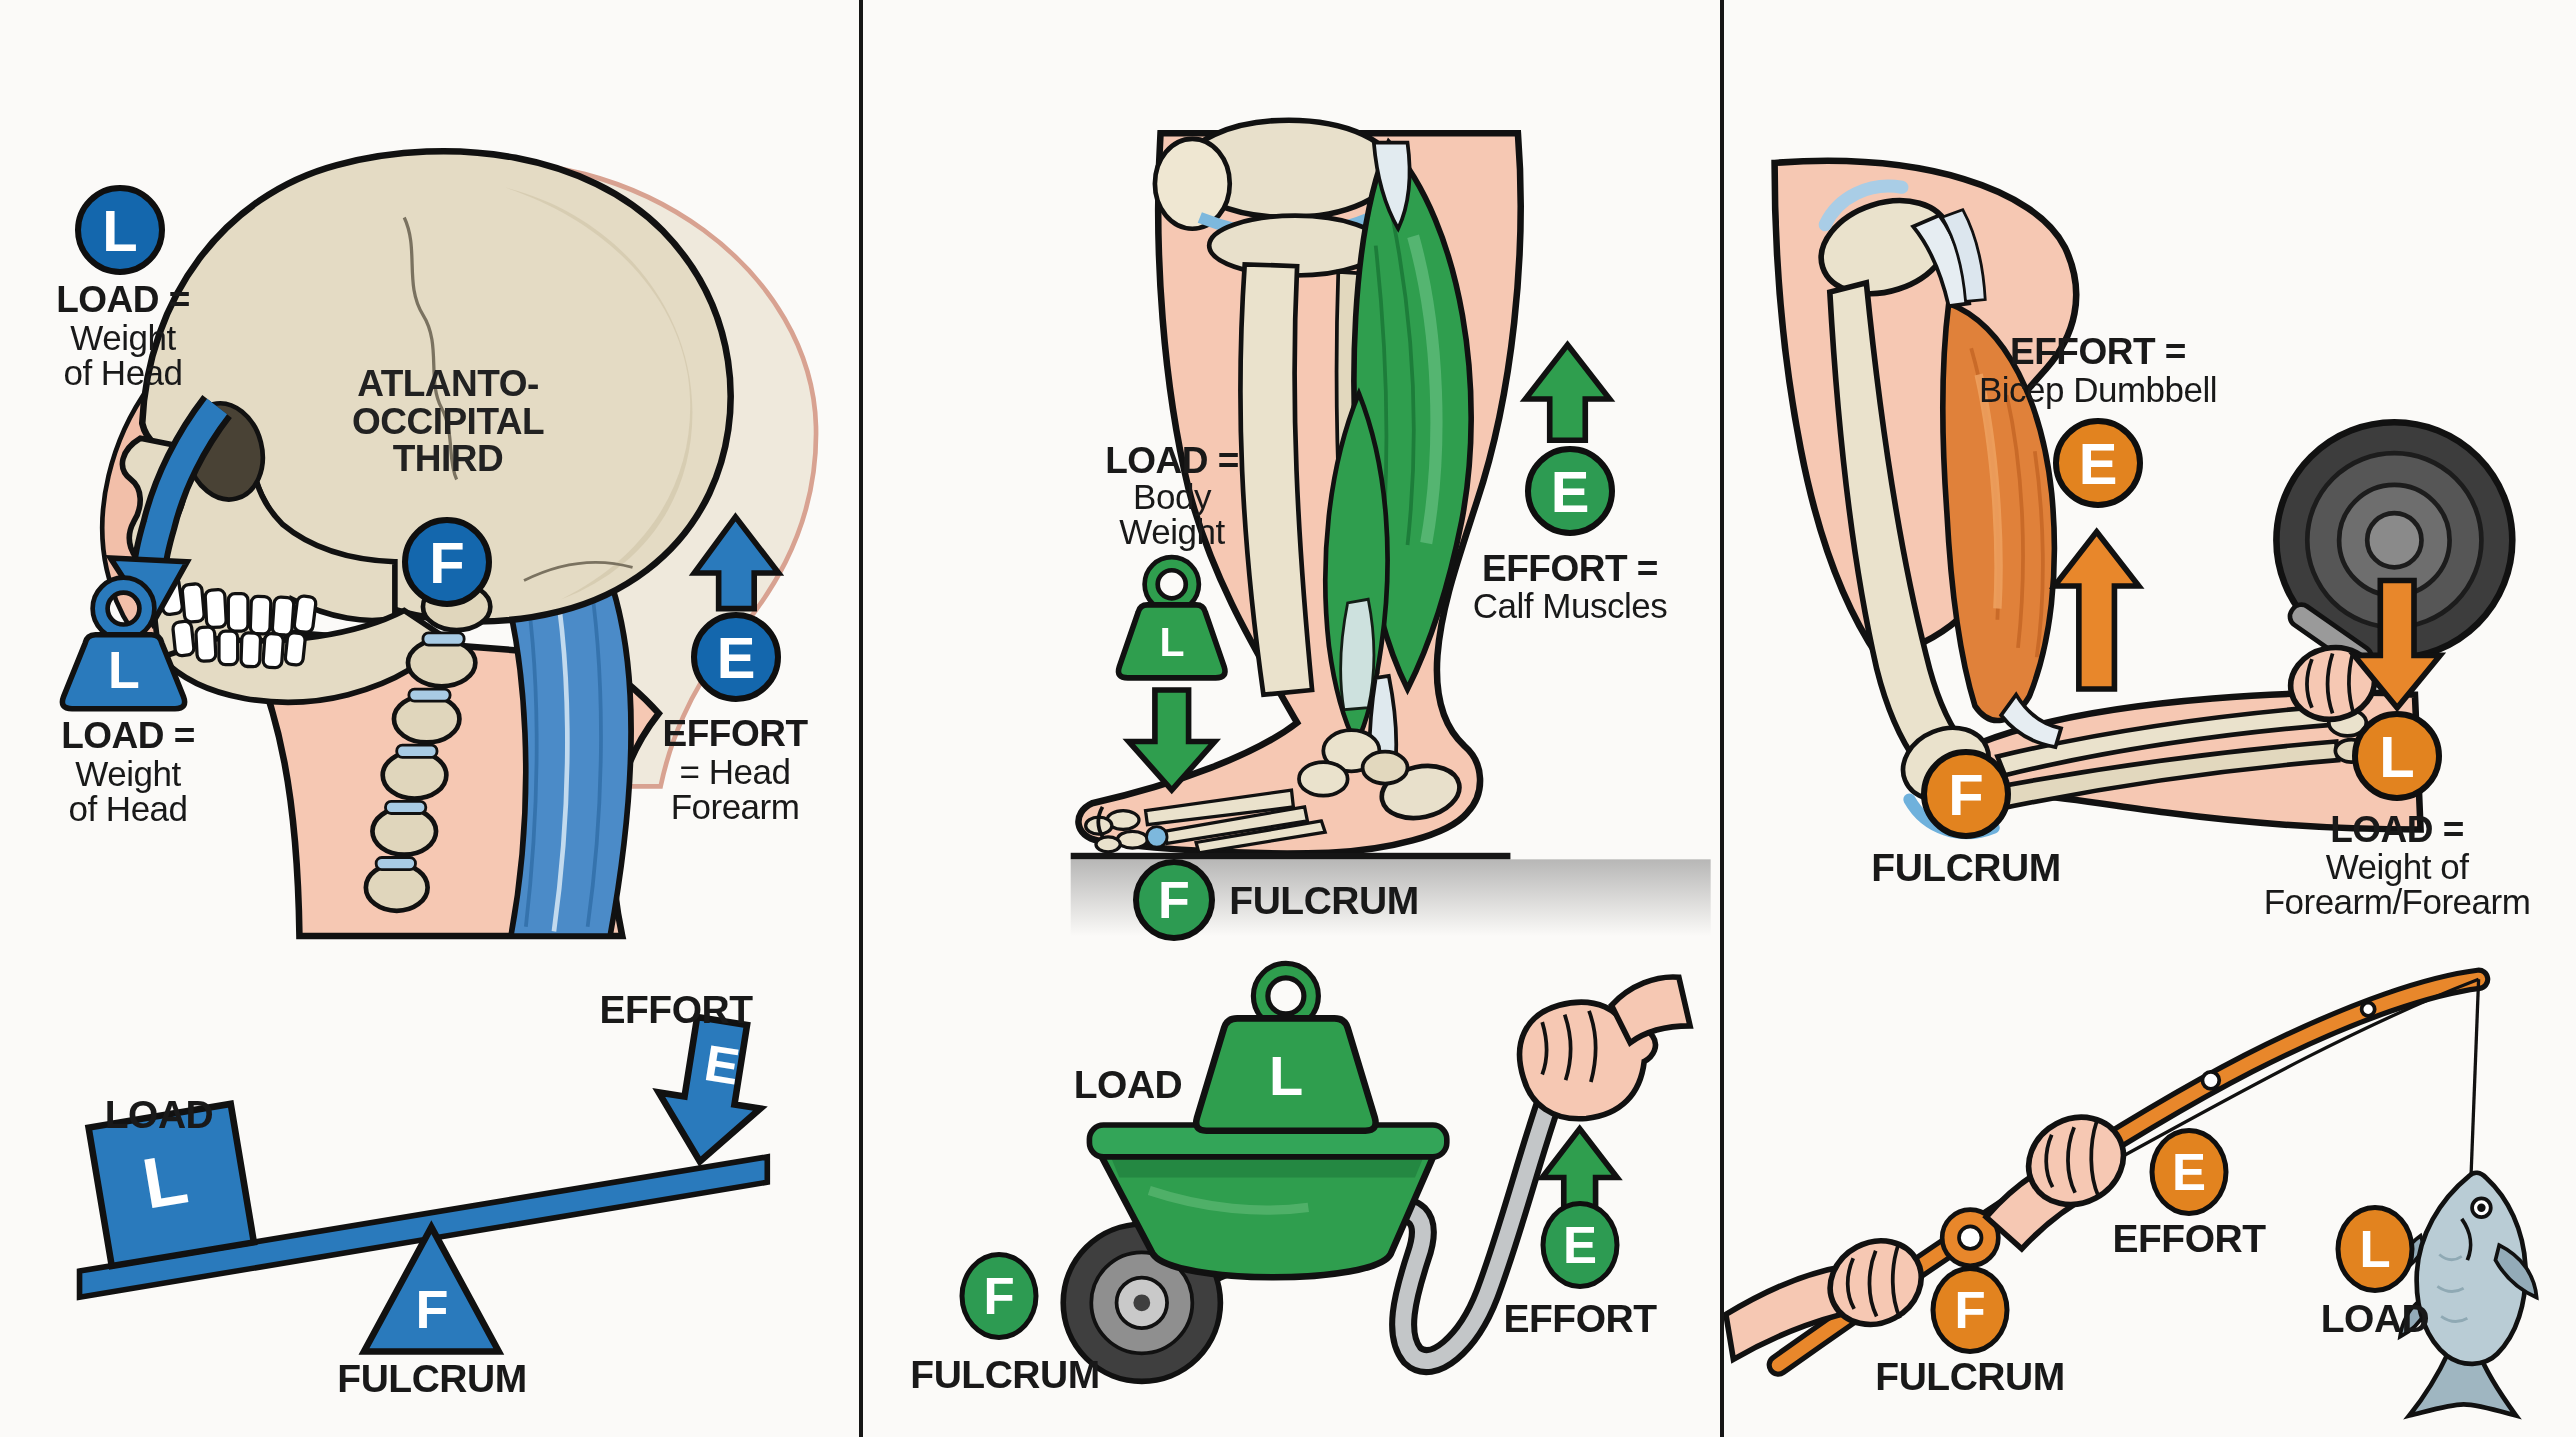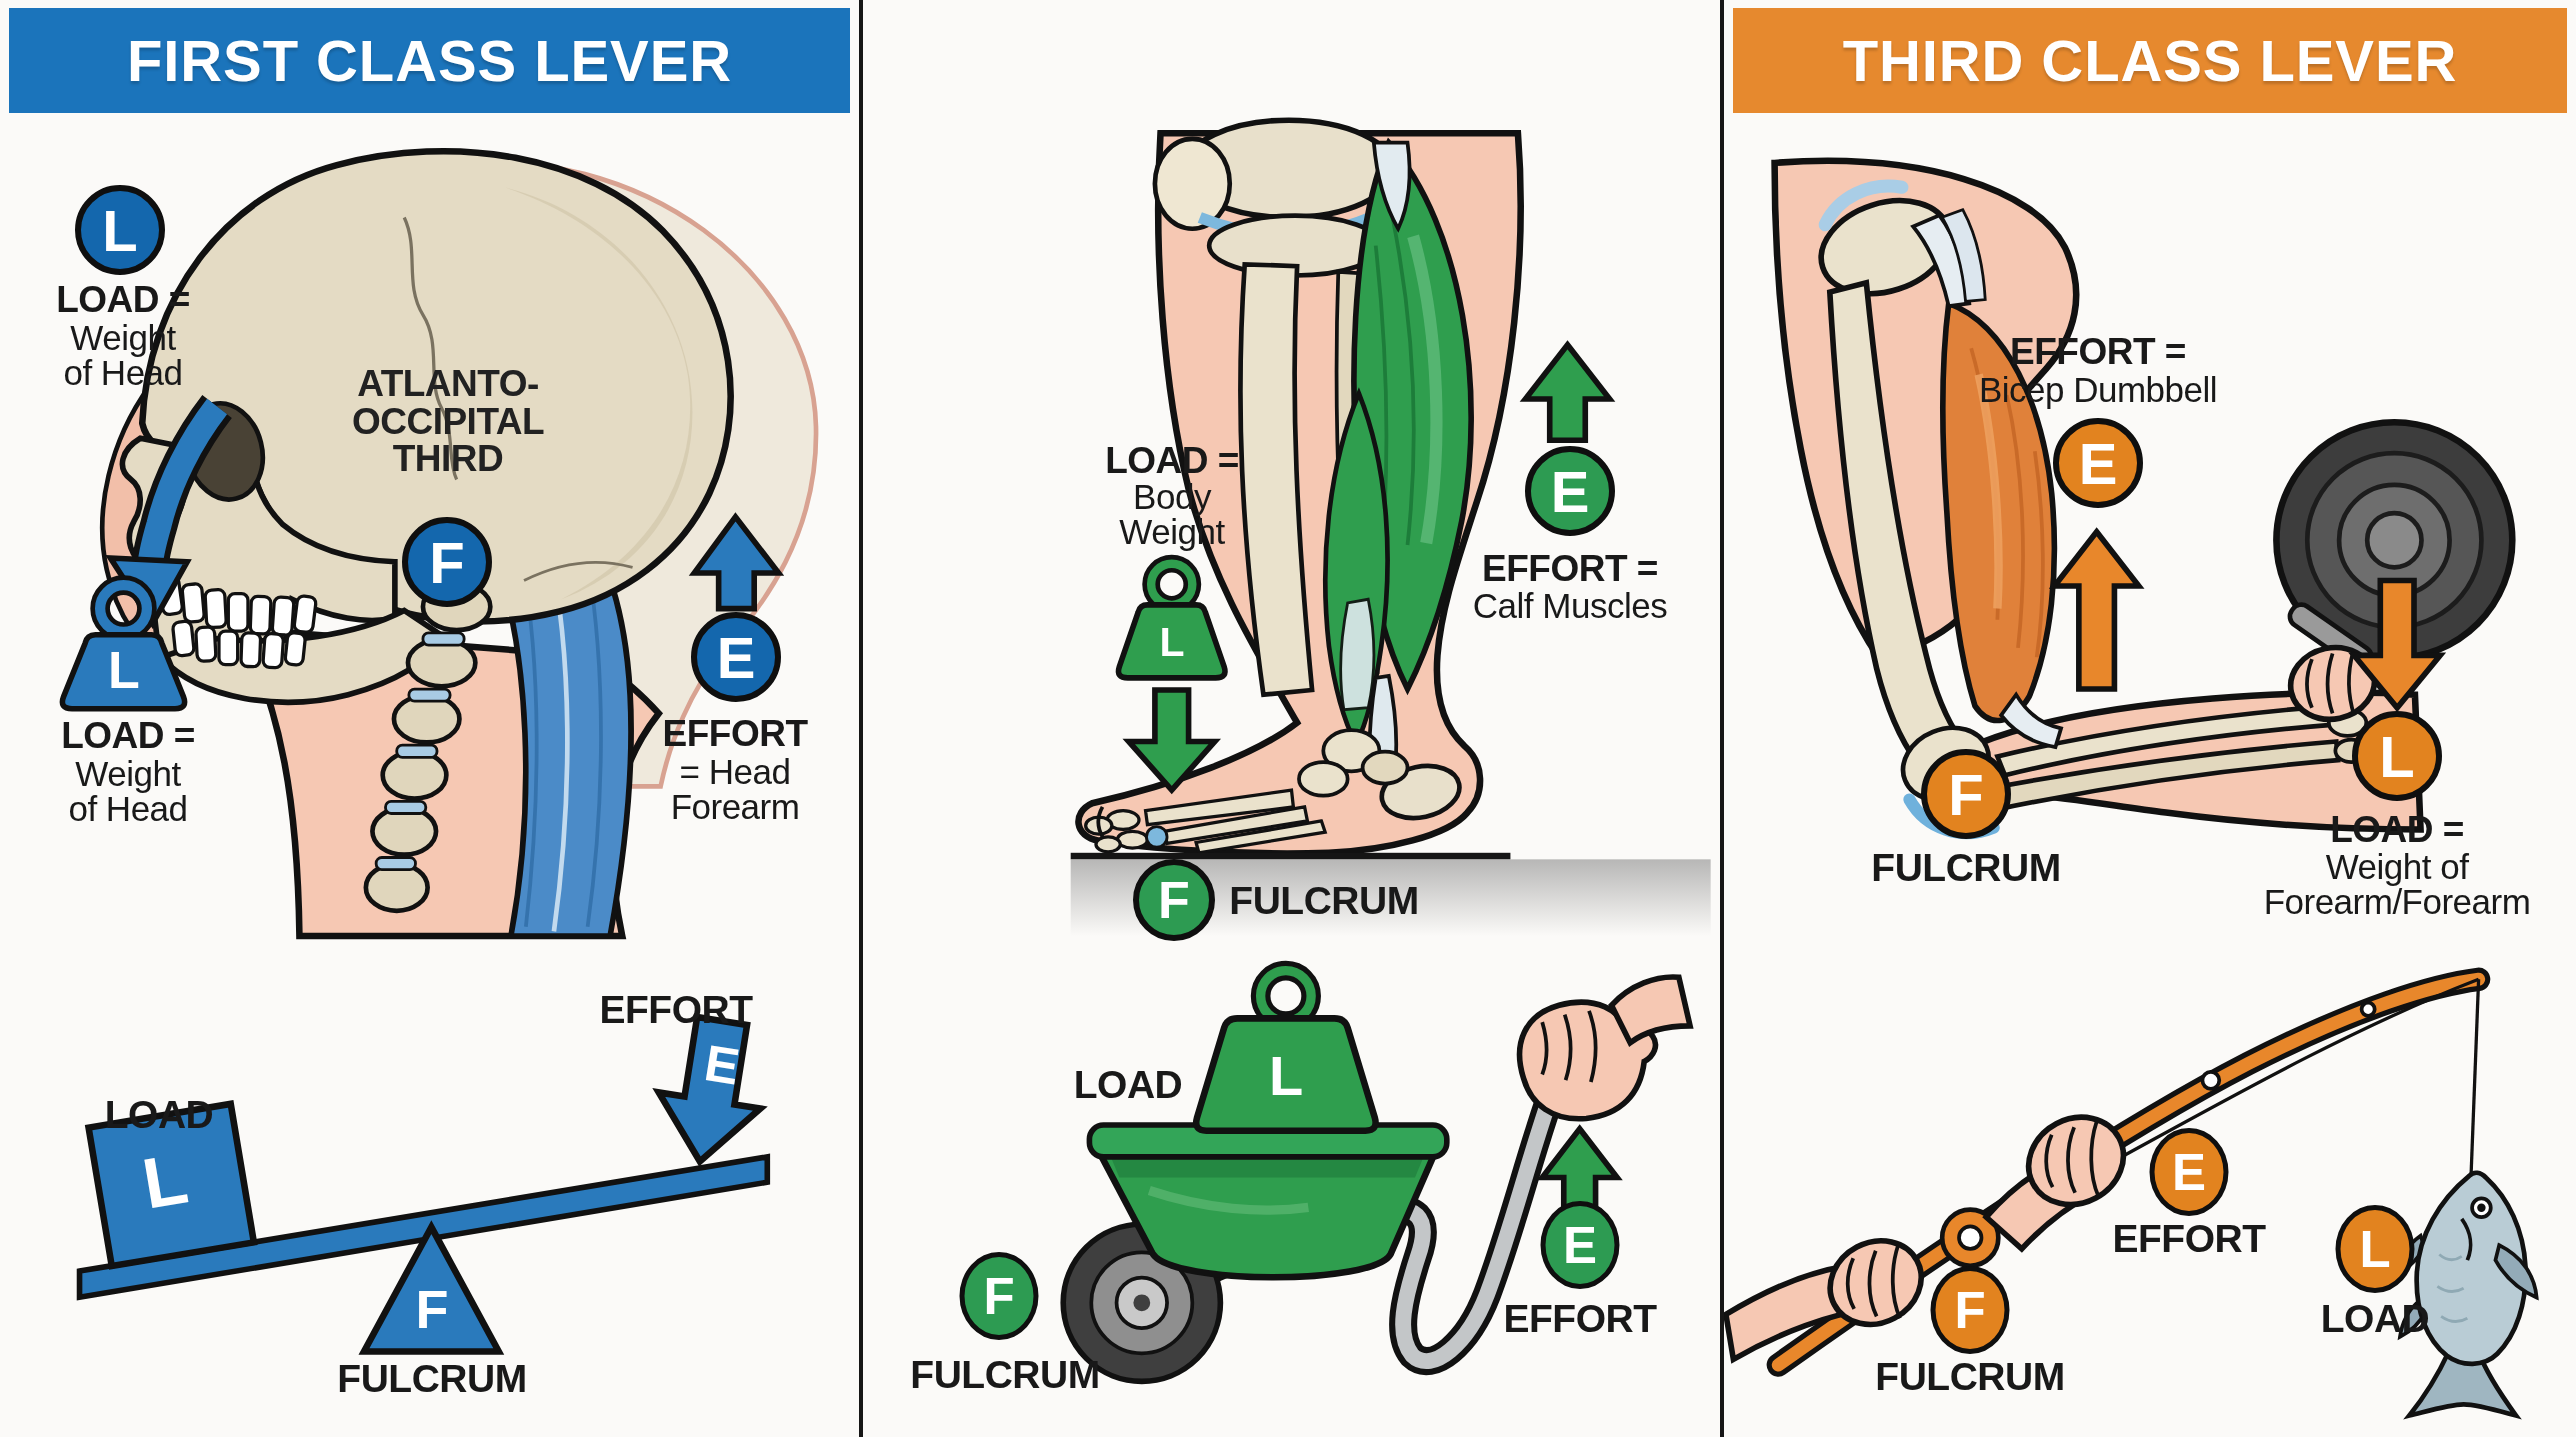--- a/index.html
+++ b/index.html
@@ -119,23 +119,20 @@
         <g transform="translate(183,1266) rotate(-9.5)">
           <rect x="-77" y="-75" width="154" height="150" fill="#2a7abc" stroke="#111" stroke-width="7"></rect>
         </g>
         <path d="M 461 1311 L 533 1444 L 389 1444 Z" fill="#2a7abc" stroke="#111" stroke-width="7"></path>
         <g transform="translate(762,1152) rotate(9)">
           <path d="M -27 -62 L 27 -62 L 27 24 L 55 24 L 0 90 L -55 24 L -27 24 Z" fill="#2a7abc" stroke="#111" stroke-width="7"></path>
         </g>
       </g>
     </svg>
 
-    <div class="header hdr-blue">
-      <span>FIRST CLASS LEVER</span>
-    </div>
 
     <div class="circle c96 bg-blue" style="left:120px;top:230px">
       <span>L</span>
     </div>
     <div class="lbl b40" style="left:123px;top:281px">LOAD =</div>
     <div class="lbl r37" style="left:123px;top:320px">Weight</div>
     <div class="lbl r37" style="left:123px;top:355px">of Head</div>
 
     <div class="lbl b40 jt" style="left:448px;top:365px">ATLANTO-</div>
     <div class="lbl b40 jt" style="left:448px;top:403px">OCCIPITAL</div>
@@ -352,23 +349,20 @@
           <path d="M 788 1302 C 798 1316 800 1332 794 1346" stroke="#111" stroke-width="4" fill="none"></path>
           <path d="M 764 1340 Q 776 1350 788 1342" stroke="#8fa9b4" stroke-width="3" fill="none"></path>
           <path d="M 762 1374 Q 776 1384 790 1376" stroke="#8fa9b4" stroke-width="3" fill="none"></path>
           <path d="M 766 1406 Q 780 1416 794 1408" stroke="#8fa9b4" stroke-width="3" fill="none"></path>
           <circle cx="809" cy="1290" r="10" fill="#fff" stroke="#111" stroke-width="4"></circle>
           <circle cx="809" cy="1290" r="4.5" fill="#111"></circle>
         </g>
       </g>
     </svg>
 
-    <div class="header hdr-orange">
-      <span>THIRD CLASS LEVER</span>
-    </div>
 
     <div class="lbl b40" style="left:374px;top:333px">EFFORT =</div>
     <div class="lbl r37" style="left:374px;top:372px">Bicep Dumbbell</div>
     <div class="circle c96 bg-orange" style="left:374px;top:463px">
       <span>E</span>
     </div>
 
     <div class="circle c96 bg-orange" style="left:242px;top:794px">
       <span>F</span>
     </div>

